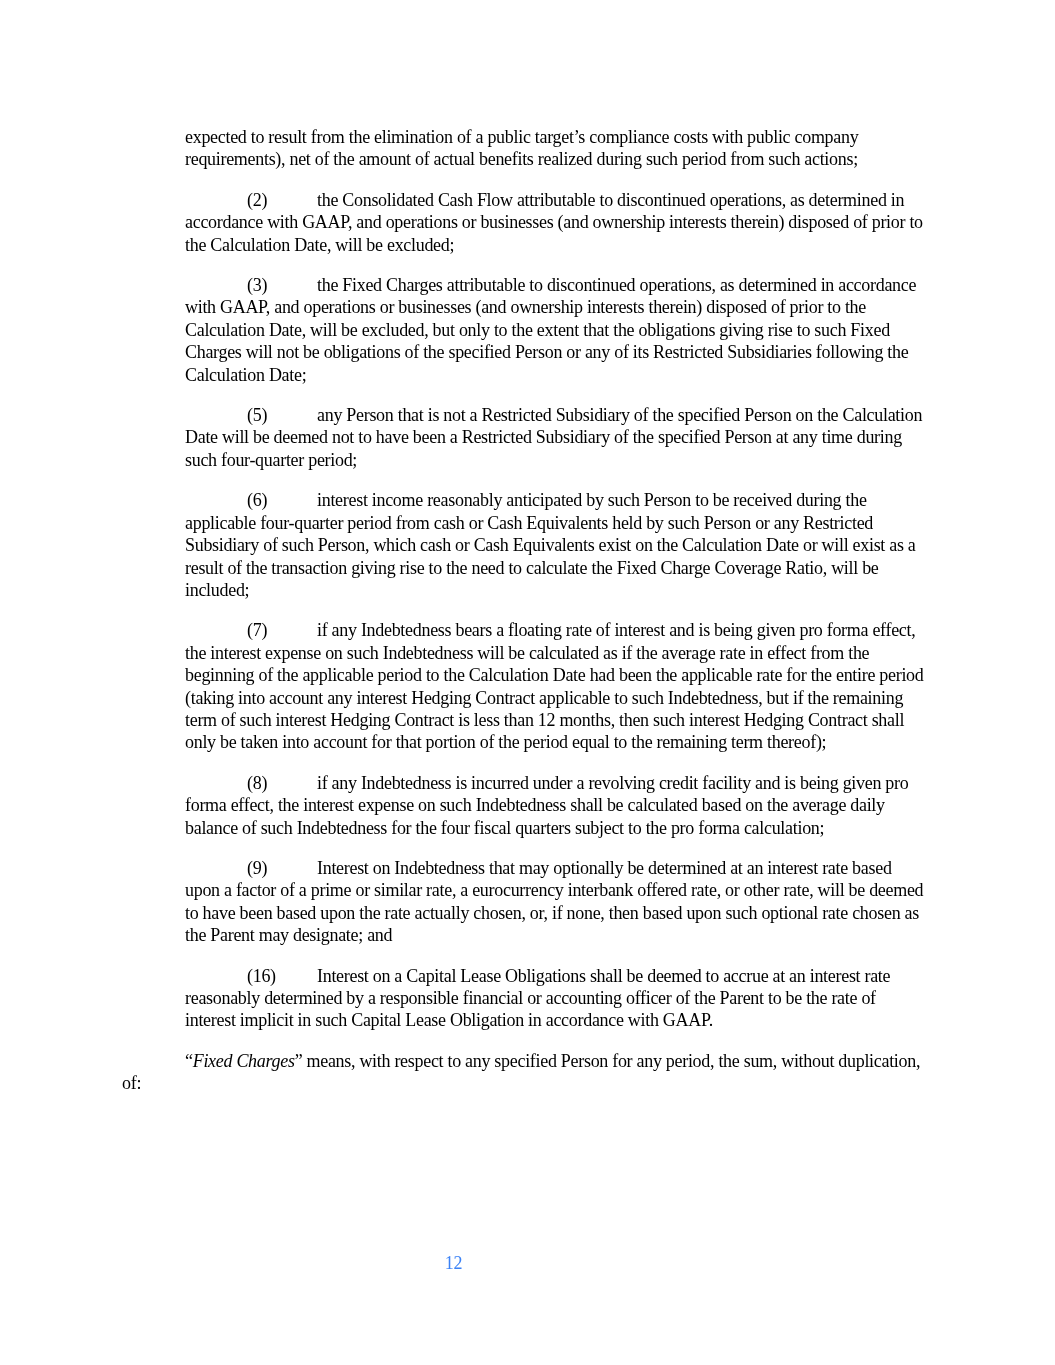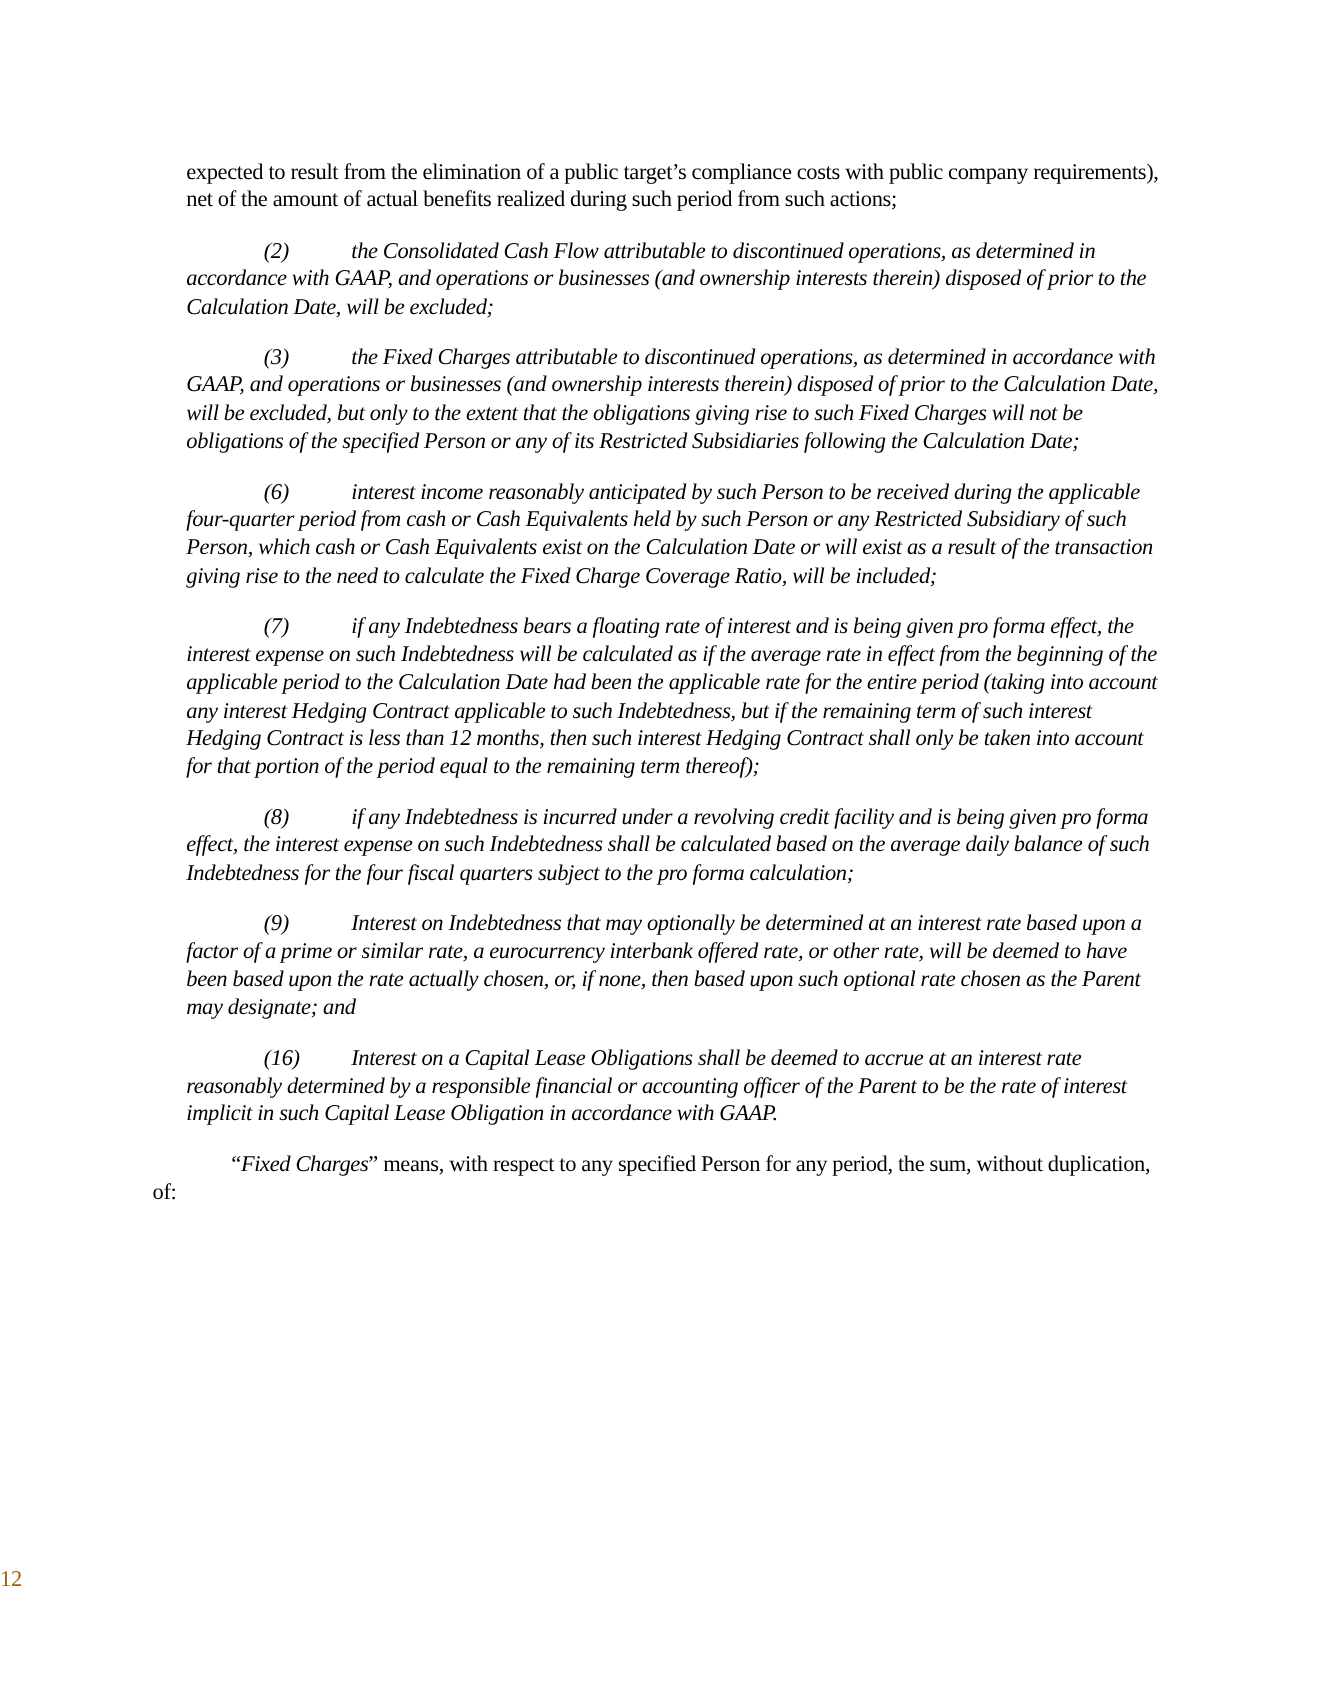--- a/index.html
+++ b/index.html
@@ -25,56 +25,57 @@
     top: 126px;
     width: 806px;
   }
   .para {
     margin: 0 0 18px 0;
     text-align: left;
   }
   
   .para.continuation,
   .para.clause {
-    margin-left: 27px;
+    margin-left: 63px;
   }
   .para.clause {
     text-indent: 62px;
-    font-style: italic;
   }
   .para.definition {
     margin-left: 0;
     text-indent: 63px;
   }
   .num {
     display: inline-block;
     width: 70px;
     text-indent: 0;
   }
   .it {
     font-style: italic;
   }
   .page-number {
     position: absolute;
     left: 0;
     top: 1252px;
     width: 907px;
+    text-align: center;
     font-family: "Liberation Serif", "DejaVu Serif", serif;
     font-size: 18px;
-    color: #a16207;
+    color: #3b82f6;
   }
 </style>
 </head>
 <body>
 
 <div class="page">
   <div class="doc">
       <p class="para continuation"><span>expected to result from the elimination of a public target’s compliance costs with public company requirements), net of the amount of actual benefits realized during such period from such actions;</span></p>
       <p class="para clause"><span class="num">(2)</span><span>the Consolidated Cash Flow attributable to discontinued operations, as determined in accordance with GAAP, and operations or businesses (and ownership interests therein) disposed of prior to the Calculation Date, will be excluded;</span></p>
       <p class="para clause"><span class="num">(3)</span><span>the Fixed Charges attributable to discontinued operations, as determined in accordance with GAAP, and operations or businesses (and ownership interests therein) disposed of prior to the Calculation Date, will be excluded, but only to the extent that the obligations giving rise to such Fixed Charges will not be obligations of the specified Person or any of its Restricted Subsidiaries following the Calculation Date;</span></p>
+      <p class="para clause"><span class="num">(5)</span><span>any Person that is not a Restricted Subsidiary of the specified Person on the Calculation Date will be deemed not to have been a Restricted Subsidiary of the specified Person at any time during such four-quarter period;</span></p>
       <p class="para clause"><span class="num">(6)</span><span>interest income reasonably anticipated by such Person to be received during the applicable four-quarter period from cash or Cash Equivalents held by such Person or any Restricted Subsidiary of such Person, which cash or Cash Equivalents exist on the Calculation Date or will exist as a result of the transaction giving rise to the need to calculate the Fixed Charge Coverage Ratio, will be included;</span></p>
       <p class="para clause"><span class="num">(7)</span><span>if any Indebtedness bears a floating rate of interest and is being given pro forma effect, the interest expense on such Indebtedness will be calculated as if the average rate in effect from the beginning of the applicable period to the Calculation Date had been the applicable rate for the entire period (taking into account any interest Hedging Contract applicable to such Indebtedness, but if the remaining term of such interest Hedging Contract is less than 12 months, then such interest Hedging Contract shall only be taken into account for that portion of the period equal to the remaining term thereof);</span></p>
       <p class="para clause"><span class="num">(8)</span><span>if any Indebtedness is incurred under a revolving credit facility and is being given pro forma effect, the interest expense on such Indebtedness shall be calculated based on the average daily balance of such Indebtedness for the four fiscal quarters subject to the pro forma calculation;</span></p>
       <p class="para clause"><span class="num">(9)</span><span>Interest on Indebtedness that may optionally be determined at an interest rate based upon a factor of a prime or similar rate, a eurocurrency interbank offered rate, or other rate, will be deemed to have been based upon the rate actually chosen, or, if none, then based upon such optional rate chosen as the Parent may designate; and</span></p>
       <p class="para clause"><span class="num">(16)</span><span>Interest on a Capital Lease Obligations shall be deemed to accrue at an interest rate reasonably determined by a responsible financial or accounting officer of the Parent to be the rate of interest implicit in such Capital Lease Obligation in accordance with GAAP.</span></p>
       <p class="para definition"><span>“</span><span class="it">Fixed Charges</span><span>” means, with respect to any specified Person for any period, the sum, without duplication, of:</span></p>
     </div>
   <div class="page-number">12</div>
 </div>
 

